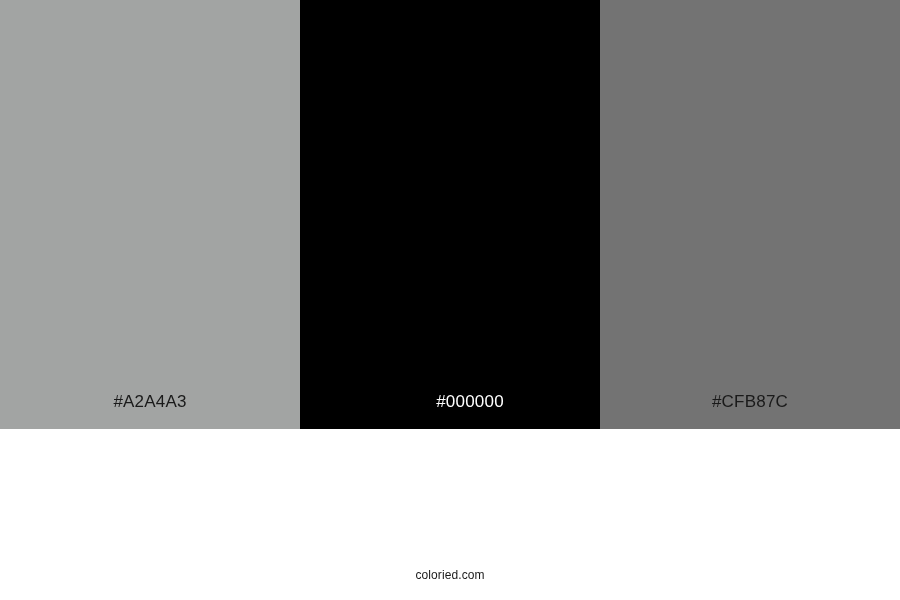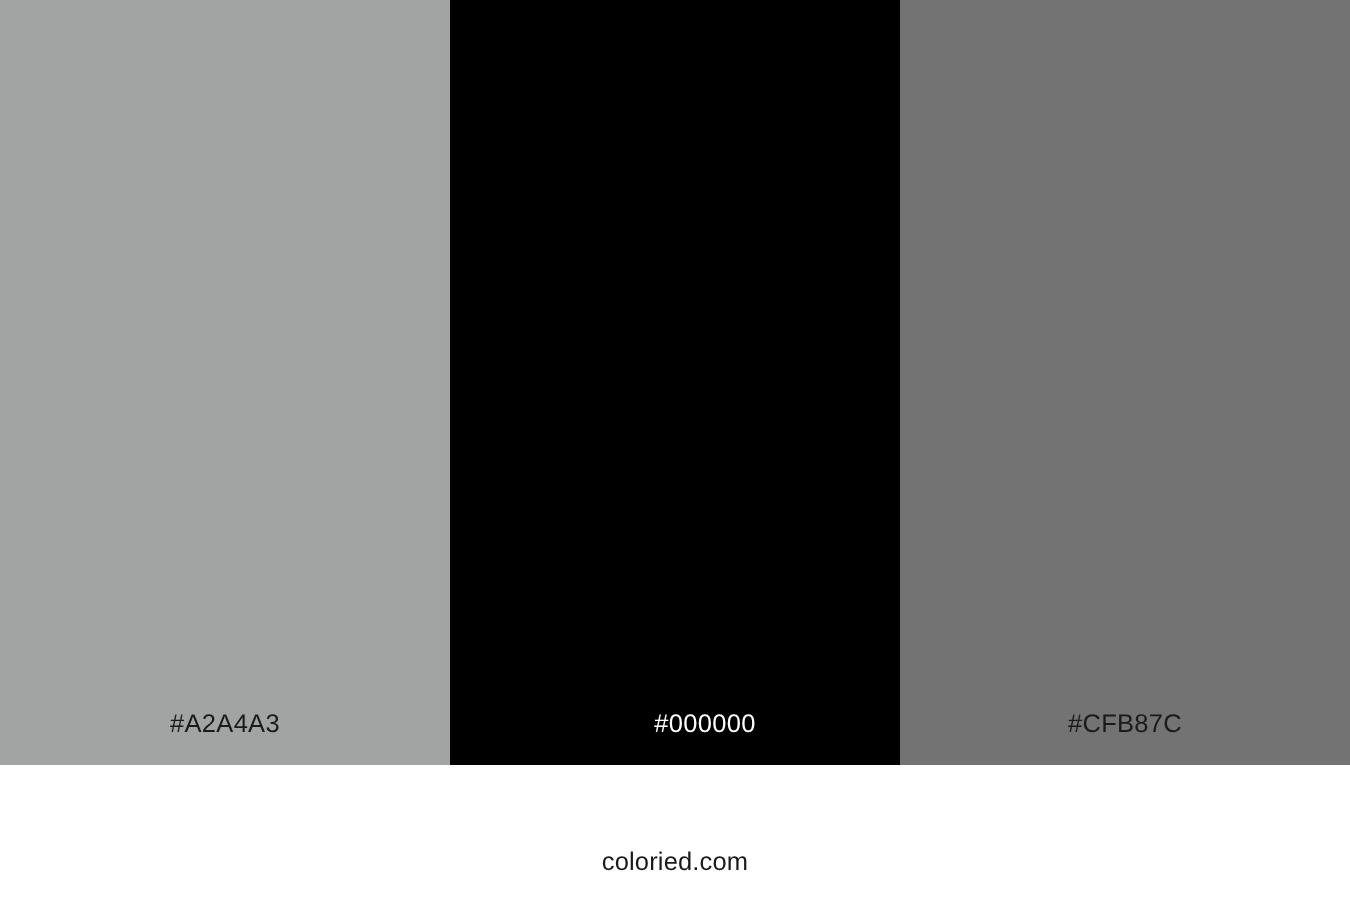--- a/index.html
+++ b/index.html
@@ -28,21 +28,21 @@
   .swatch-strip {
     display: flex;
     flex-direction: row;
     width: 900px;
     height: 549px;
   }
 
   .swatch {
     position: relative;
     width: 300px;
-    height: 510px;
+    height: 429px;
     display: flex;
     align-items: flex-end;
     justify-content: flex-start;
     box-sizing: border-box;
   }
 
   .swatch-label {
     display: block;
     width: 100%;
     text-align: center;
@@ -59,21 +59,21 @@
     flex: 1 1 auto;
     width: 900px;
     background: #ffffff;
     display: flex;
     align-items: center;
     justify-content: center;
   }
 
   .footer-brand {
     font-family: "Liberation Sans", sans-serif;
-    font-size: 17px;
+    font-size: 12px;
     font-weight: 400;
     line-height: 1;
     letter-spacing: 0.1px;
     color: #1a1a1a;
     white-space: nowrap;
   }
 </style>
 </head>
 <body>
 

